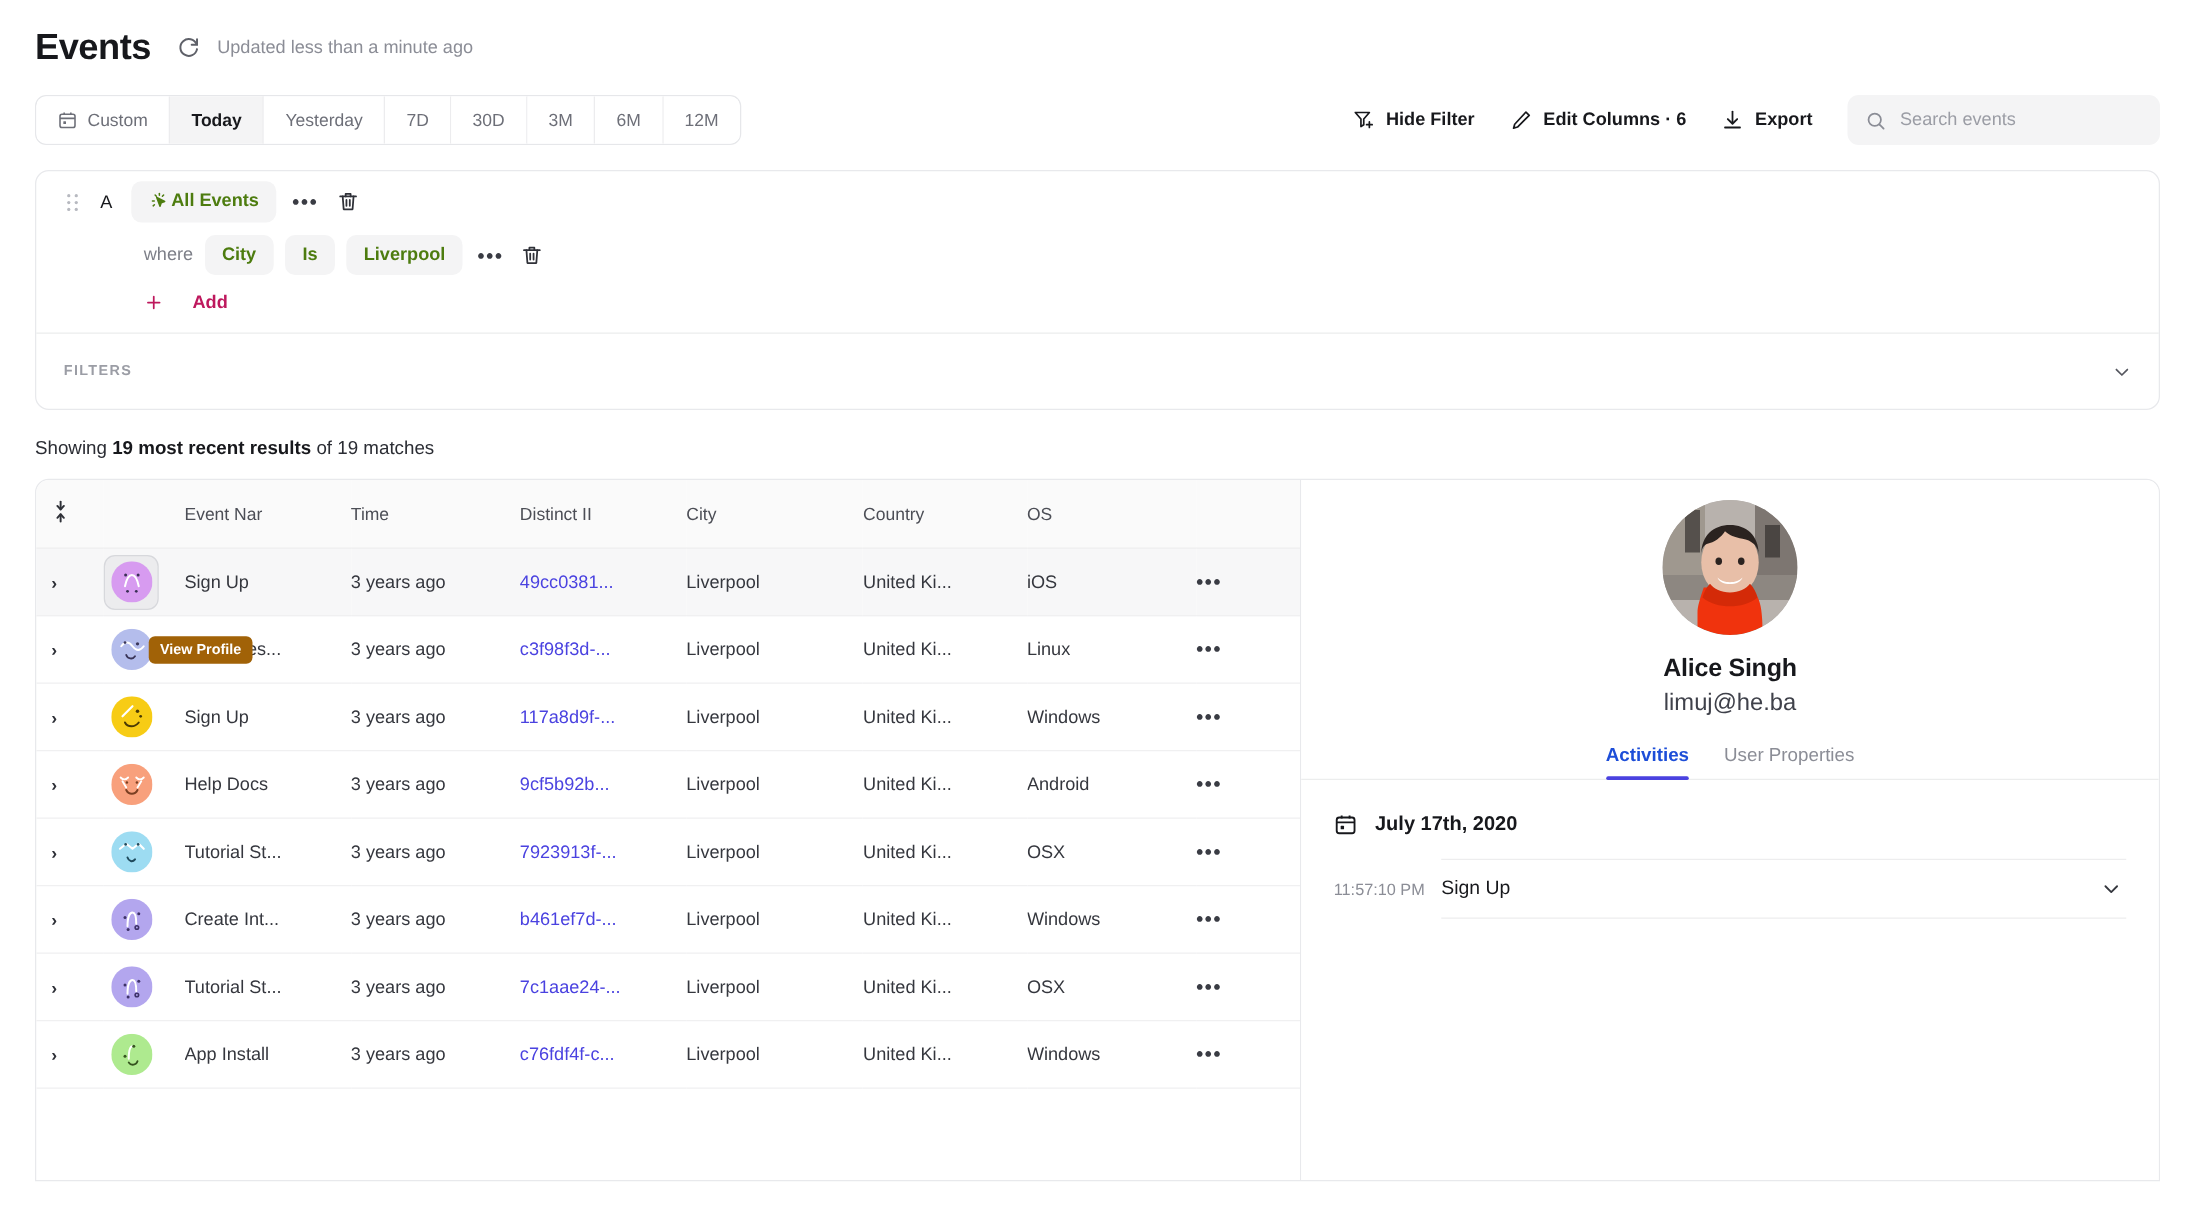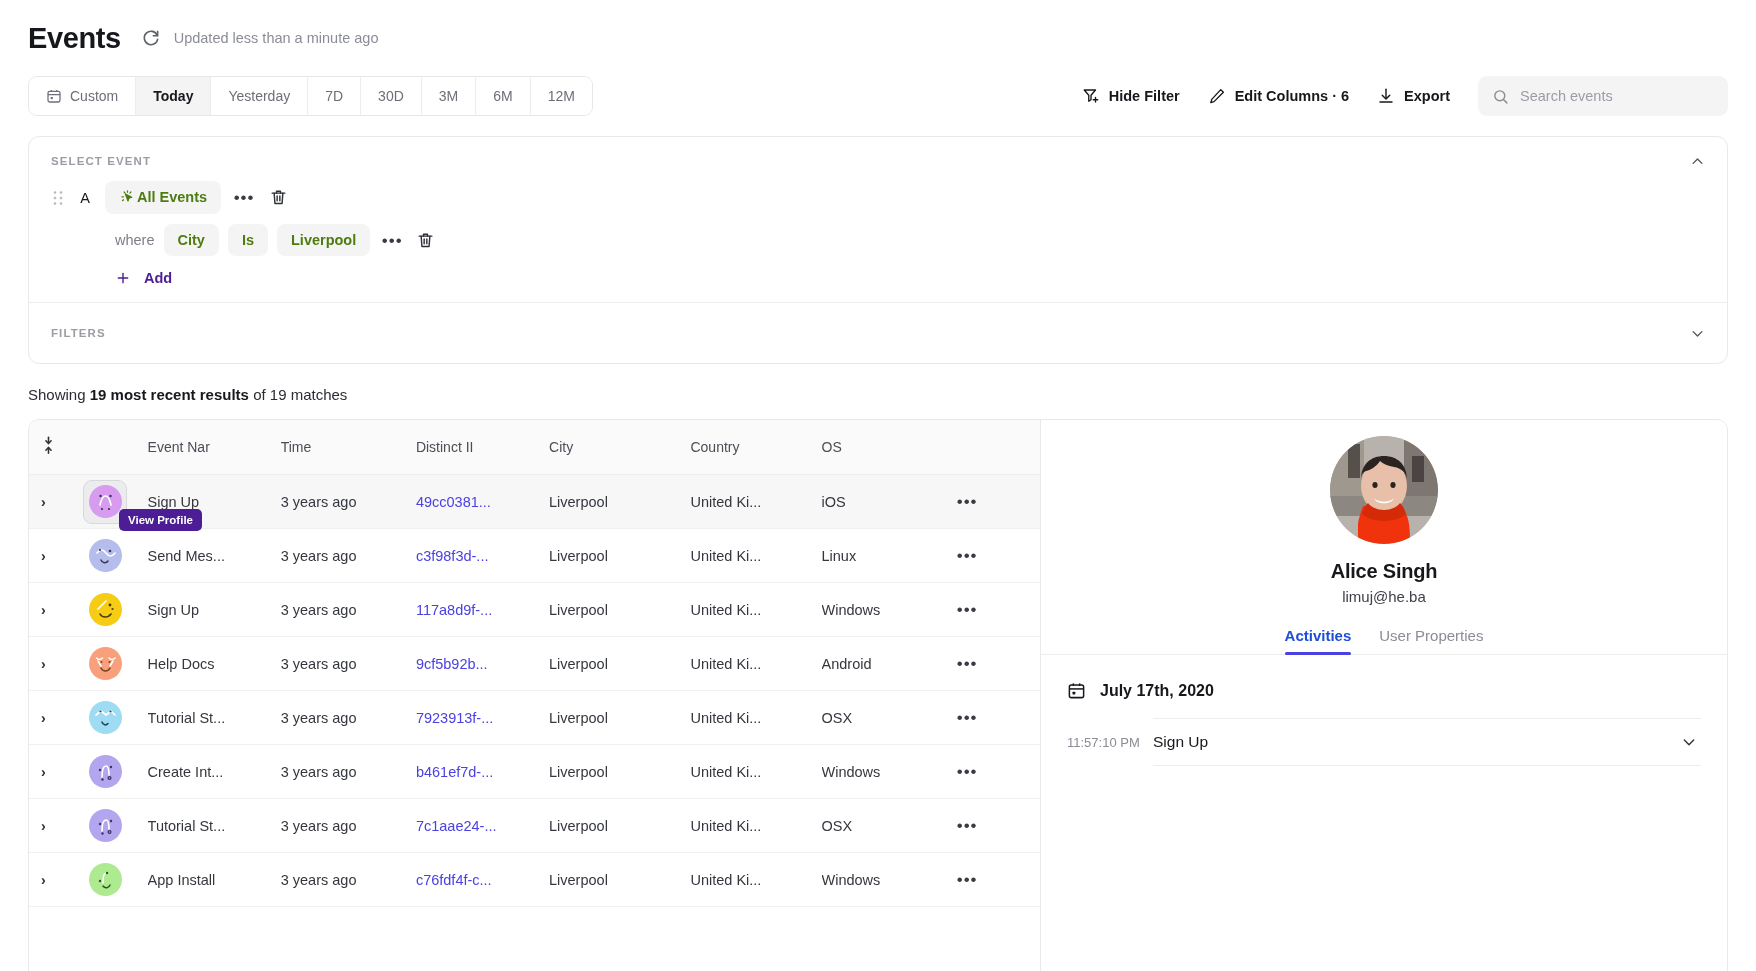--- a/index.html
+++ b/index.html
@@ -66,21 +66,21 @@
     padding: 8px 14px; font-size:14.5px; color:#4d7c0f; cursor:pointer; font-weight:600;
   }
   .pill.plain { font-weight:600; }
   .pill .ic { width:17px; height:17px; display:flex; }
   .dots { display:flex; align-items:center; justify-content:center; width:26px; height:26px; color:#3a3c44; cursor:pointer; letter-spacing:1px; font-size:17px; line-height:1; }
   .trash { width:22px; height:22px; color:#2f3138; display:flex; align-items:center; justify-content:center; cursor:pointer; }
 
   .where-row { display:flex; align-items:center; gap:9px; padding: 10px 22px 0 86px; }
   .where-label { font-size:14.5px; color:#7d7f88; }
   .add-row { display:flex; align-items:center; gap:9px; padding: 14px 22px 16px 86px; }
-  .add-btn { display:flex; align-items:center; gap:13px; font-size:14.5px; color:#4c1d95; cursor:pointer; font-weight:600; }
+  .add-btn { display:flex; align-items:center; gap:23px; font-size:14.5px; color:#be185d; cursor:pointer; font-weight:600; }
   .plus { width:16px; height:16px; display:flex; }
 
   .divider { height:1px; background:#eceded; }
   .filters-head { display:flex; align-items:center; justify-content:space-between; padding: 22px 22px 22px 22px; }
 
   
   .results-line { padding: 22px 28px 0 28px; font-size:15px; color:#2b2d34; }
   .results-line b { font-weight:700; color:#17181c; }
 
   
@@ -107,35 +107,35 @@
   }
   tbody tr.selected { background:#f7f7f8; }
   .exp-caret { color:#2f3138; font-size:14px; font-weight:700; padding-left:12px; display:block; cursor:pointer; }
   .avatar-holder { display:flex; align-items:center; justify-content:center; width:44px; height:44px; border-radius:9px; cursor:pointer; }
   .avatar-holder.ring { background:#ececee; border:1px solid #d7d8dc; }
   .did-link { color:#4a42e0; cursor:pointer; }
   .row-dots { color:#3a3c44; font-size:17px; letter-spacing:1px; cursor:pointer; }
   .trunc { overflow:hidden; text-overflow:ellipsis; white-space:nowrap; }
 
   .tooltip {
-    position:absolute; left:119px; top:509px; background:#4c1d95; color:#fff;
+    position:absolute; left:119px; top:509px; background:#a16207; color:#fff;
     font-size:11.5px; font-weight:700; padding:5px 9px; border-radius:5px; z-index:40;
     white-space:nowrap;
   }
 
   
   .panel { flex:1; background:#fff; display:flex; flex-direction:column; }
   .panel-top { display:flex; align-items:center; justify-content:space-between; padding: 20px 26px 0 26px; }
   .open-page { display:flex; align-items:center; gap:13px; font-size:15.5px; font-weight:600; color:#17181c; cursor:pointer; }
   .open-page .ic { width:20px; height:20px; display:flex; color:#17181c; }
   .close-x { width:22px; height:22px; display:flex; align-items:center; justify-content:center; cursor:pointer; color:#35373e; }
   .profile { display:flex; flex-direction:column; align-items:center; margin-top: 16px; }
   .photo { width:108px; height:108px; border-radius:50%; overflow:hidden; position:relative; background:#b9b4b0; }
   .p-name { font-size:20px; font-weight:700; color:#17181c; margin-top:16px; letter-spacing:-0.2px; }
-  .p-email { font-size:15px; color:#3f414a; margin-top:5px; }
+  .p-email { font-size:19px; color:#3f414a; margin-top:5px; }
   .tabs { display:flex; justify-content:center; gap:28px; margin-top:22px; border-bottom:1px solid #eceded; }
   .tab { font-size:15px; color:#8b8d96; padding-bottom:10px; cursor:pointer; position:relative; }
   .tab.active { color:#1d4ed8; font-weight:600; }
   .tab.active::after { content:""; position:absolute; left:0; right:0; bottom:-1px; height:3px; background:#4a42e0; border-radius:2px; }
   .act-date { display:flex; align-items:center; gap:14px; padding: 26px 0 0 26px; font-size:16px; font-weight:700; color:#17181c; }
   .act-date .ic { width:19px; height:19px; display:flex; color:#17181c; }
   .act-item { display:flex; align-items:center; margin: 18px 26px 0 26px; }
   .act-time { font-size:13px; color:#8b8d96; width:86px; flex:none; }
   .act-body {
     flex:1; display:flex; align-items:center; justify-content:space-between;
@@ -236,28 +236,20 @@
         <svg width="17" height="17" viewBox="0 0 24 24" fill="none" stroke="currentColor" stroke-width="2" stroke-linecap="round">
           <circle cx="11" cy="11" r="7"></circle>
             <line x1="16.5" y1="16.5" x2="21" y2="21"></line>
         </svg>
       </span>
       <input type="text" placeholder="Search events" style="">
     </div>
   </div>
 
   <div class="query-card">
-    <div class="section-head">
-      <div class="section-label">SELECT EVENT</div>
-      <div class="chev">
-        <svg width="15" height="15" viewBox="0 0 24 24" fill="none" stroke="currentColor" stroke-width="2.2" stroke-linecap="round" stroke-linejoin="round">
-            <polyline points="5 15 12 8 19 15"></polyline>
-          </svg>
-      </div>
-    </div>
 
     <div class="event-row">
       <div class="drag-handle">
         <svg width="10" height="16" viewBox="0 0 10 16" fill="currentColor">
           <circle cx="2" cy="2.5" r="1.3"></circle>
             <circle cx="8" cy="2.5" r="1.3"></circle>
           <circle cx="2" cy="8" r="1.3"></circle>
             <circle cx="8" cy="8" r="1.3"></circle>
           <circle cx="2" cy="13.5" r="1.3"></circle>
             <circle cx="8" cy="13.5" r="1.3"></circle>

